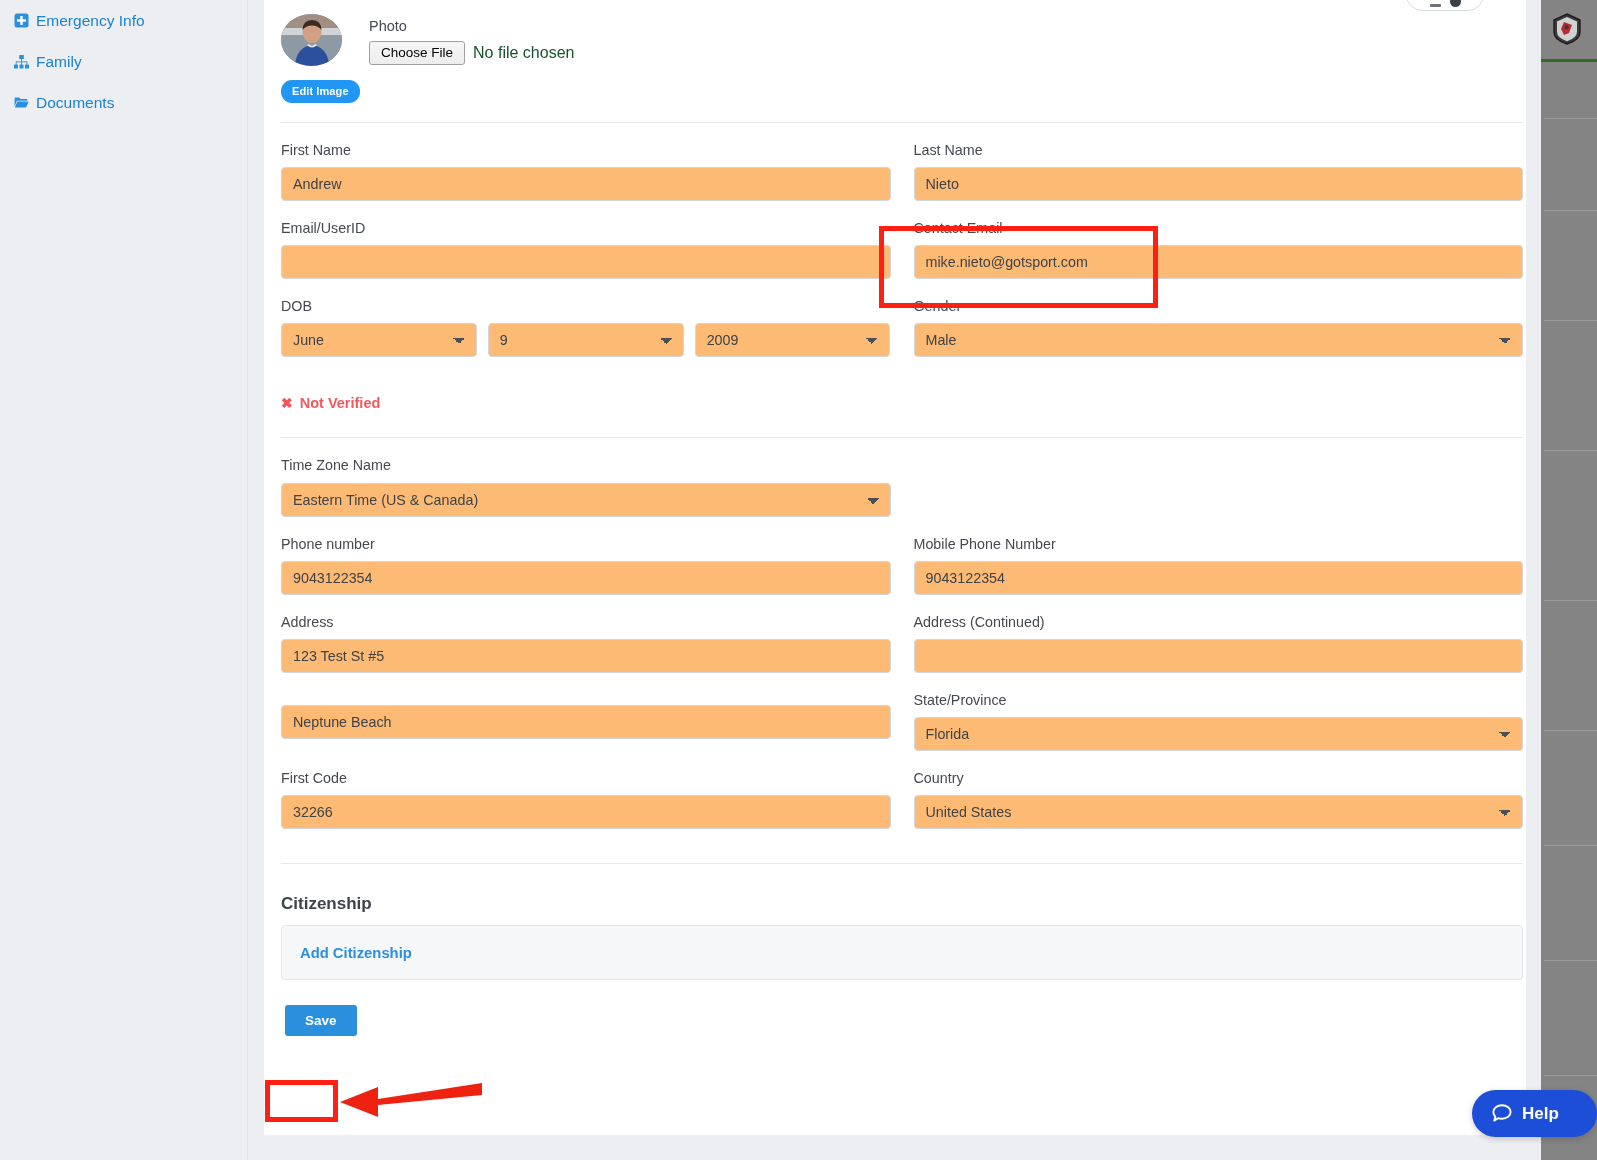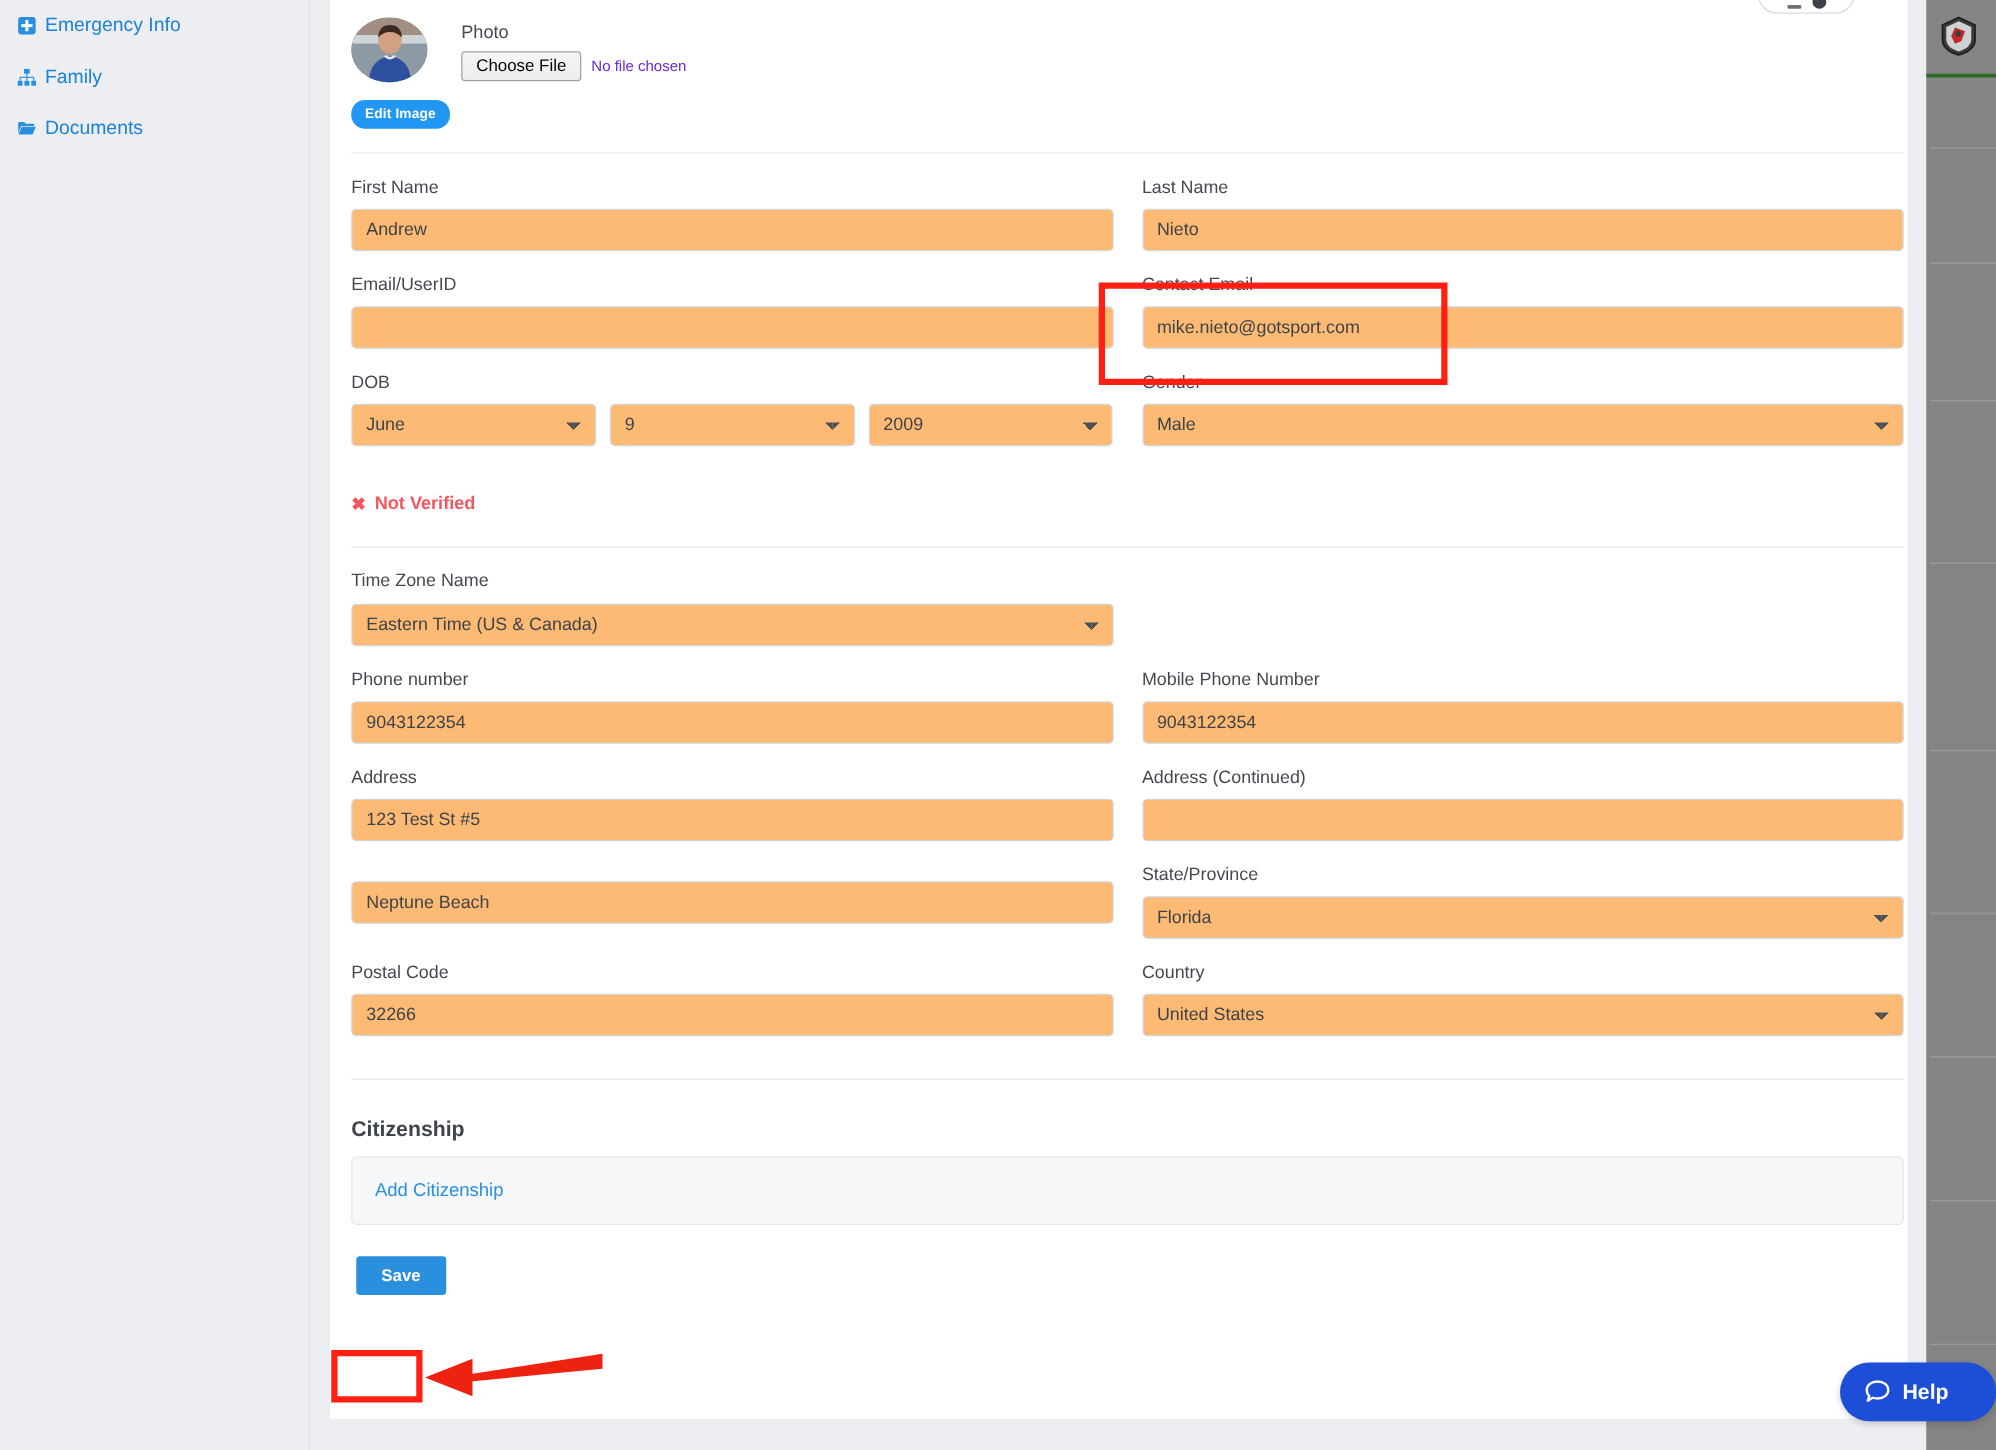--- a/index.html
+++ b/index.html
@@ -84,21 +84,21 @@
     font-family: "Liberation Sans", sans-serif;
     font-size: 13.5px;
     color: #000;
     background: linear-gradient(#f6f6f6, #ededed);
     border: 1px solid #a0a0a0;
     border-radius: 3px;
     padding: 3px 11px;
     cursor: pointer;
     line-height: 1.2;
   }
-  .no-file { font-size: 12px; color: #6d28d9; }
+  .no-file { font-size: 16px; color: #14532d; }
 
   .edit-image-btn {
     display: inline-block;
     margin: 14px 0 0 17px;
     background: #2196f3;
     color: #ffffff;
     font-size: 11px;
     font-weight: bold;
     border: none;
     border-radius: 11px;
@@ -181,20 +181,21 @@
     margin: 30px 0 11px 0;
   }
   .citizenship-box {
     background: #f6f7f8;
     border: 1px solid #e4e6e9;
     border-radius: 4px;
     height: 55px;
     display: flex;
     align-items: center;
     padding-left: 18px;
+    font-weight: bold;
   }
   .link-blue {
     color: #2b8fe0;
     font-size: 14.8px;
     text-decoration: none;
     cursor: pointer;
   }
 
   .save-wrap { margin: 21px 0 0 0; position: relative; height: 46px; }
   .save-btn {
@@ -488,21 +489,21 @@
         <div class="col">
           <label class="fld-label">State/Province</label>
           <select class="inp">
             <option>Florida</option>
           </select>
         </div>
       </div>
 
       <div class="row">
         <div class="col">
-          <label class="fld-label">Postal Code</label>
+          <label class="fld-label">First Code</label>
           <input class="inp" type="text" value="32266" style="">
         </div>
         <div class="col">
           <label class="fld-label">Country</label>
           <select class="inp">
             <option>United States</option>
           </select>
         </div>
       </div>
 

